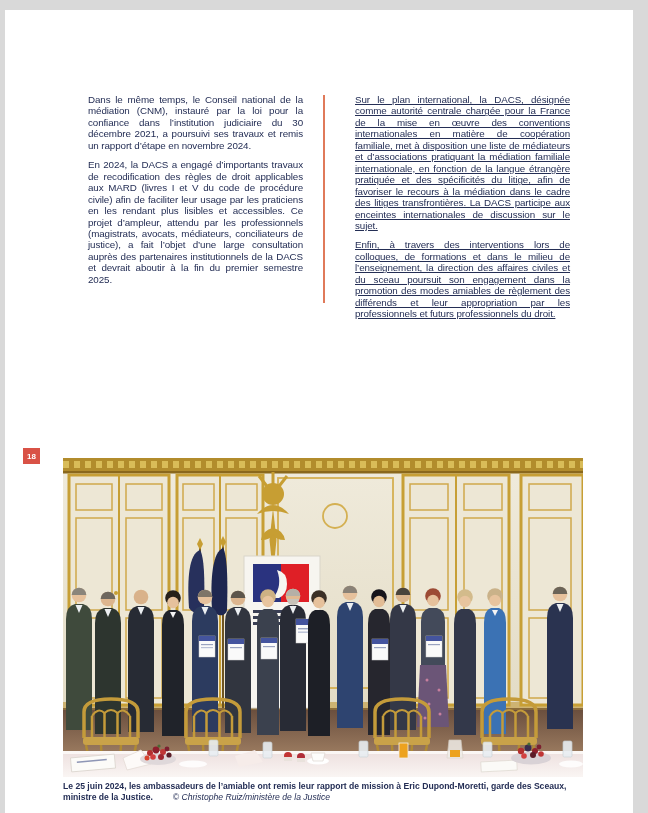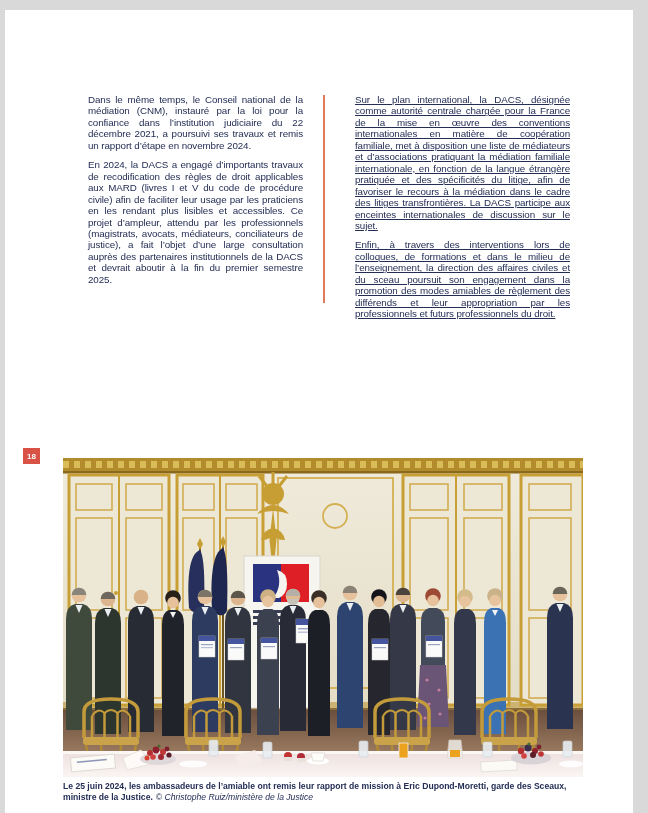--- a/index.html
+++ b/index.html
@@ -31,29 +31,29 @@
     display:flex;align-items:center;justify-content:center;text-align:right;
   }
   .photo{
     position:absolute;left:58px;top:448px;width:520px;height:319px;display:block;
   }
   .caption{
     position:absolute;left:58px;top:771px;width:522px;
     font-size:8.6px;line-height:10.9px;font-weight:bold;
     color:var(--text-navy,#242e55);
   }
-  .caption .credit{font-weight:normal;font-style:italic;margin-left:3px;}
+  .caption .credit{font-weight:normal;font-style:italic;margin-left:20px;}
 </style>
 </head>
 <body>
 
 <div class="page">
 
   <div class="col col-left">
-    <p>Dans le même temps, le Conseil national de la médiation (CNM), instauré par la loi pour la confiance dans l’institution judiciaire du 22 décembre 2021, a poursuivi ses travaux et remis un rapport d’étape en novembre 2024.</p>
+    <p>Dans le même temps, le Conseil national de la médiation (CNM), instauré par la loi pour la confiance dans l’institution judiciaire du 30 décembre 2021, a poursuivi ses travaux et remis un rapport d’étape en novembre 2024.</p>
     <p>En 2024, la DACS a engagé d’importants travaux de recodification des règles de droit applicables aux MARD (livres I et V du code de procédure civile) afin de faciliter leur usage par les praticiens en les rendant plus lisibles et accessibles. Ce projet d’ampleur, attendu par les professionnels (magistrats, avocats, médiateurs, conciliateurs de justice), a fait l’objet d’une large consultation auprès des partenaires institutionnels de la DACS et devrait aboutir à la fin du premier semestre 2025.</p>
   </div>
 
   <div class="sep"></div>
 
   <div class="col col-right">
     <p>Sur le plan international, la DACS, désignée comme autorité centrale chargée pour la France de la mise en œuvre des conventions internationales en matière de coopération familiale, met à disposition une liste de médiateurs et d’associations pratiquant la médiation familiale internationale, en fonction de la langue étrangère pratiquée et des spécificités du litige, afin de favoriser le recours à la médiation dans le cadre des litiges transfrontières. La DACS participe aux enceintes internationales de discussion sur le sujet.</p>
     <p>Enfin, à travers des interventions lors de colloques, de formations et dans le milieu de l’enseignement, la direction des affaires civiles et du sceau poursuit son engagement dans la promotion des modes amiables de règlement des différends et leur appropriation par les professionnels et futurs professionnels du droit.</p>
   </div>
 

